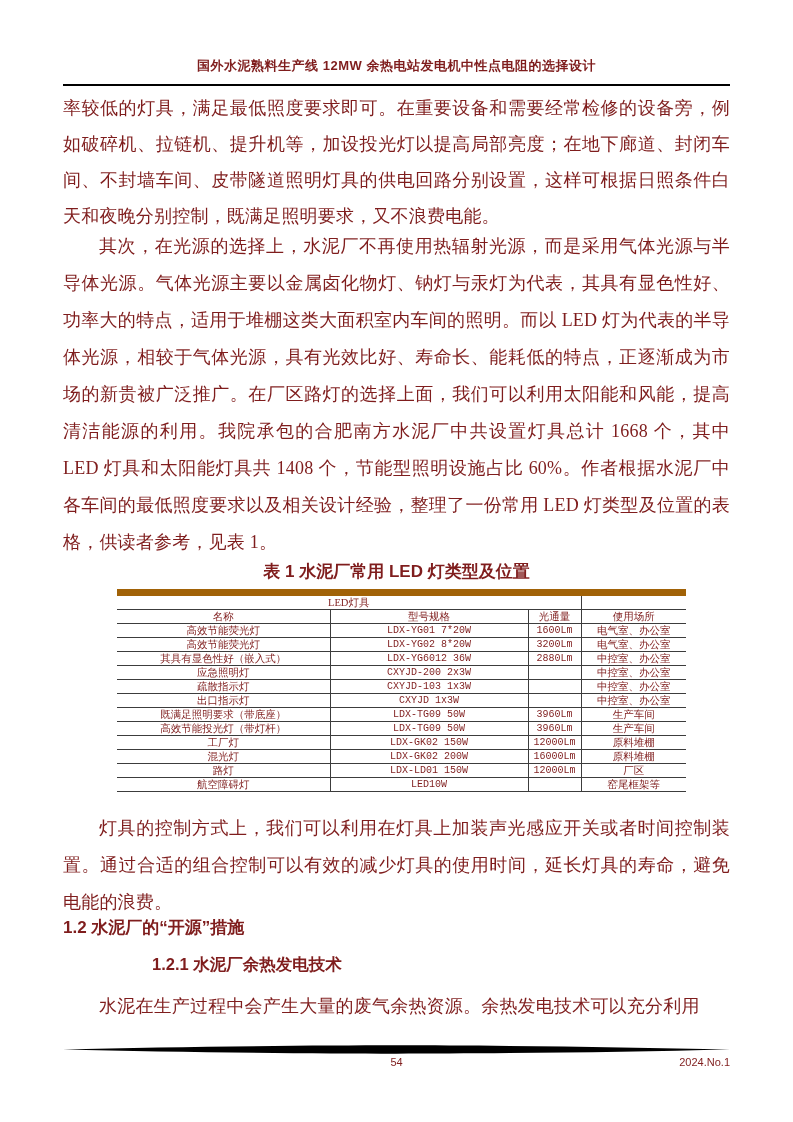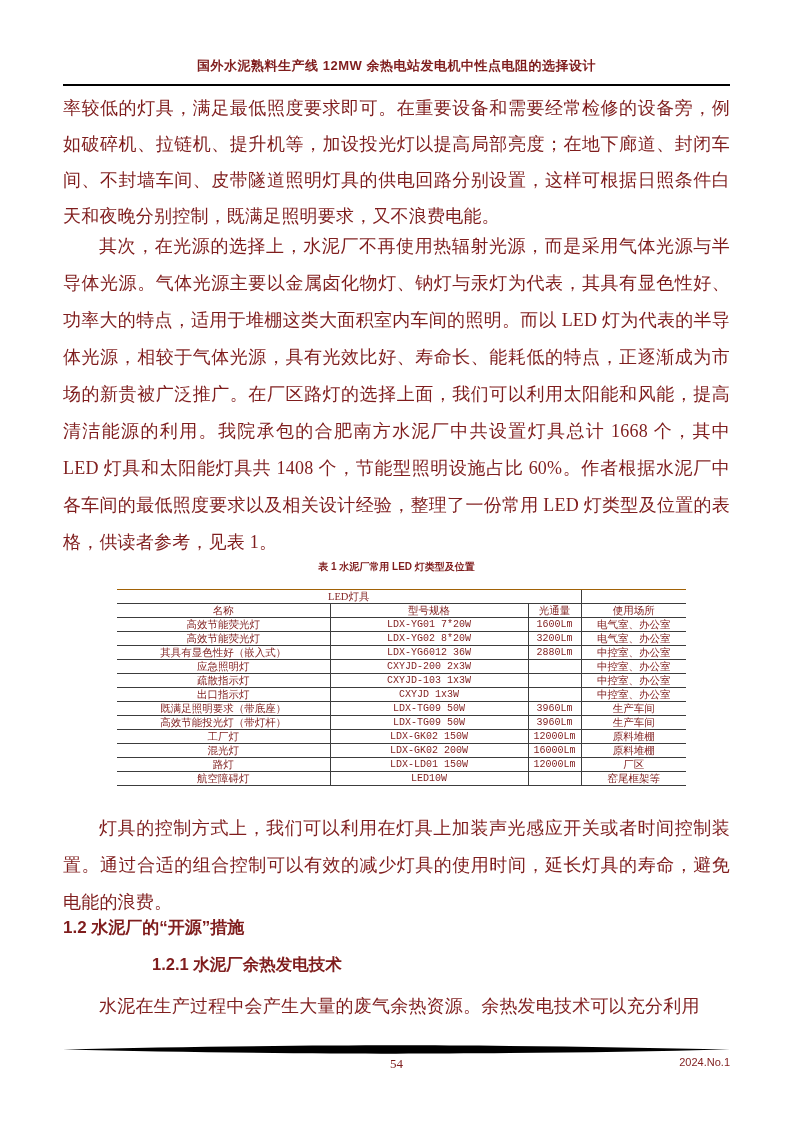--- a/index.html
+++ b/index.html
@@ -8,34 +8,34 @@
   .header-title{position:absolute;top:57px;left:0;width:793px;text-align:center;
         font-family:"Liberation Sans","DejaVu Sans",sans-serif;font-size:13px;font-weight:600;letter-spacing:.5px;}
   .header-rule{position:absolute;top:84px;left:63px;width:667px;height:2px;background:#000;}
   .para{position:absolute;left:63px;width:667px;font-size:18px;text-align:justify;
         text-justify:inter-ideograph;letter-spacing:.2px;}
   .p1{top:90px;line-height:36px;}
   .p2{top:228px;line-height:37px;text-indent:2em;}
   .p3{top:810px;line-height:37px;text-indent:2em;}
   .p4{top:988px;line-height:37px;text-indent:2em;}
   .table-caption{position:absolute;top:560px;left:63px;width:667px;text-align:center;
-        font-family:"Liberation Sans","DejaVu Sans",sans-serif;font-size:10px;font-weight:bold;}
+        font-family:"Liberation Sans","DejaVu Sans",sans-serif;font-size:17px;font-weight:bold;}
   .led-table{position:absolute;top:589px;left:117px;width:569px;border-collapse:collapse;table-layout:fixed;}
   .led-table td{border-bottom:1px solid #3c3c3c;height:13px;padding:0 2px;text-align:center;
         vertical-align:middle;font-size:10.5px;line-height:13px;overflow:hidden;white-space:nowrap;}
-  .led-table tr.first td{border-top:1px solid #a16207;}
+  .led-table tr.first td{border-top:7px solid #a16207;}
   .led-table td.vl{border-left:1px solid #3c3c3c;}
   .led-table td.mono{font-family:"Liberation Mono","DejaVu Sans Mono",monospace;font-size:10px;}
   .h12{position:absolute;top:916px;left:63px;font-family:"Liberation Sans","DejaVu Sans",sans-serif;
         font-size:17px;font-weight:bold;}
   .h121{position:absolute;top:954px;left:104px;font-family:"Liberation Sans","DejaVu Sans",sans-serif;
         font-size:16.5px;font-weight:bold;margin-left:48px;}
   .footer-rule{position:absolute;top:1045px;left:63px;width:667px;height:9px;}
   .footer-page{position:absolute;top:1056px;left:0;width:793px;text-align:center;
-        font-family:Liberation Serif, serif;font-size:13px;}
+        font-family:Liberation Sans, sans-serif;font-size:11px;}
   .footer-issue{position:absolute;top:1056px;right:63px;
         font-family:"Liberation Sans","DejaVu Sans",sans-serif;font-size:11px;}
 </style>
 </head>
 <body>
 
 <div class="page">
 
   <div class="header-title">国外水泥熟料生产线 12MW 余热电站发电机中性点电阻的选择设计</div>
   <div class="header-rule"></div>

